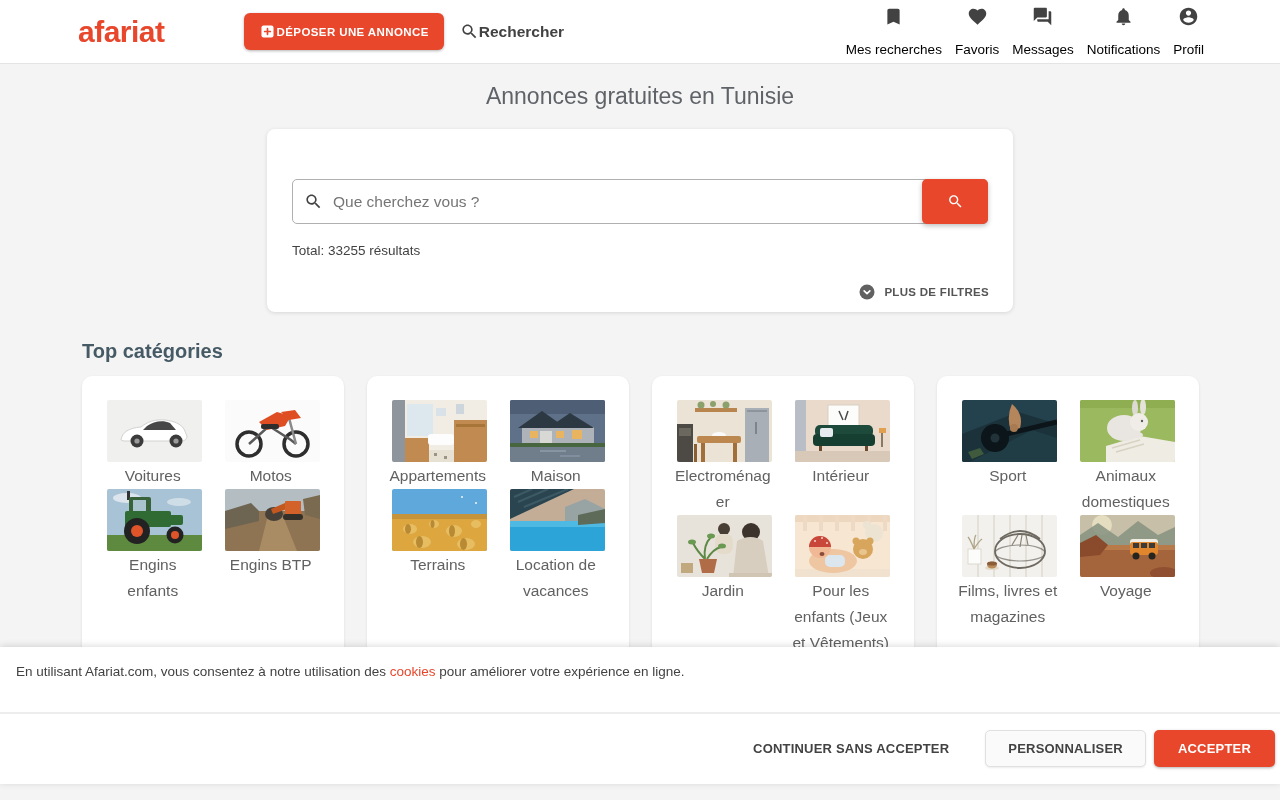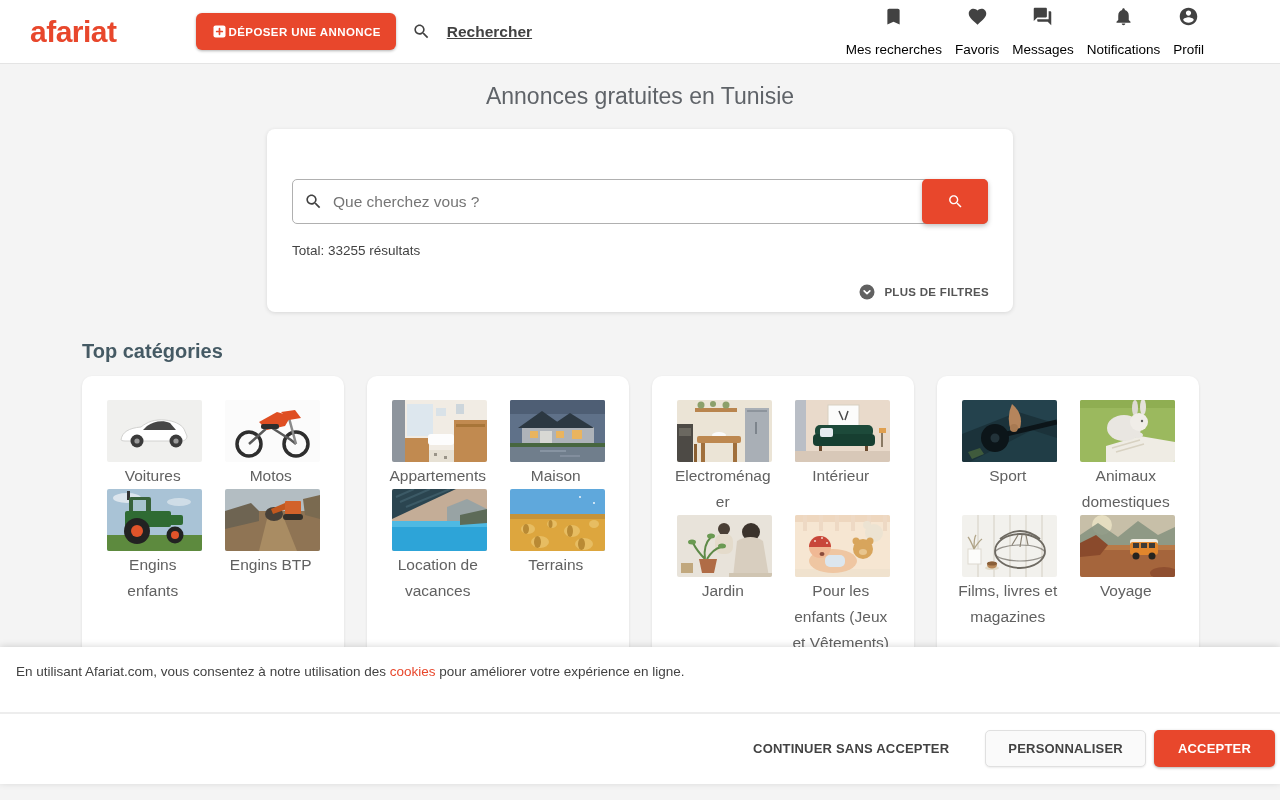--- a/index.html
+++ b/index.html
@@ -7,38 +7,38 @@
   html,body { margin:0; padding:0; }
   body {
     width:1280px; height:800px; overflow:hidden;
     background:#f4f4f4;
     font-family:"Liberation Sans", sans-serif;
     color:#424242;
   }
   
   .navbar {
     height:64px; background:#fff; border-bottom:1px solid #e4e4e4;
-    display:flex; align-items:center; padding-left:30px;
+    display:flex; align-items:center; padding-left:78px;
   }
   .logo {
     font-size:30px; font-weight:800; color:#e8472c; letter-spacing:-0.5px;
     cursor:pointer; margin-right:47px; line-height:64px;
   }
   .deposit-btn {
     display:inline-flex; align-items:center; gap:1px;
     background:#e8472c; color:#fff; border:none; cursor:pointer;
     height:37px; padding:0 15px; border-radius:6px;
     font-family:"Liberation Sans", sans-serif;
     font-size:11.5px; font-weight:bold; letter-spacing:.4px;
     box-shadow:0 1px 3px rgba(0,0,0,.3);
     margin-left:32px;
   }
   .nav-search {
-    display:flex; align-items:center; gap:16px; margin-left:16px;
-    font-size:15.5px; font-weight:bold; color:#424242; cursor:pointer;text-decoration:underline;
+    display:flex; align-items:center; gap:0; margin-left:16px;
+    font-size:15.5px; font-weight:bold; color:#424242; cursor:pointer;
   }
   .nav-spacer { flex:1; }
   .nav-items { display:flex; gap:13px; padding-right:76px; }
   .nav-item {
     display:flex; flex-direction:column; align-items:center; gap:15px;
     cursor:pointer; color:#000000;
   }
   .nav-item .lbl { font-size:13.5px; white-space:nowrap; }
   .icon24 { width:21px; height:21px; fill:#424242; }
   
@@ -301,32 +301,20 @@
             <rect x="20" y="31" width="8" height="7" fill="#e9b45f"></rect>
             <rect x="46" y="31" width="8" height="7" fill="#e9b45f"></rect>
             <rect x="62" y="30" width="10" height="9" fill="#e9b45f"></rect>
             <rect x="30" y="31" width="12" height="12" fill="#d8d8d4"></rect>
             <rect y="43" width="95" height="4" fill="#47663f"></rect>
             <rect y="47" width="95" height="15" fill="#707e8c"></rect>
             <rect x="30" y="50" width="26" height="2" fill="#8d9aa8" opacity=".8"></rect>
             <rect x="50" y="55" width="20" height="2" fill="#8d9aa8" opacity=".6"></rect>
           </svg>
           <div class="tile-label">Maison</div>
-        </div>
-        <div class="tile">
-          <svg class="thumb" viewBox="0 0 95 62">
-            <rect width="95" height="62" fill="#c4ad97"></rect>
-            <path d="M55 18 L75 10 L95 20 V34 H55z" fill="#8da0a8" opacity=".8"></path>
-            <rect y="32" width="95" height="30" fill="#2da4d8"></rect>
-            <path d="M0 32 h95 v6 H0z" fill="#5cc2e8" opacity=".7"></path>
-            <path d="M68 26 L95 20 V34 L68 36z" fill="#5d6b58"></path>
-            <path d="M0 0 L64 0 L0 30 z" fill="#2b4550"></path>
-            <path d="M4 8 L22 0 M8 13 L38 0 M14 18 L58 0" stroke="#3c5a66" stroke-width="2"></path>
-          </svg>
-          <div class="tile-label">Location de vacances</div>
         </div>
         <div class="tile">
           <svg class="thumb" viewBox="0 0 95 62">
             <rect width="95" height="62" fill="#5fa8dc"></rect>
             <circle cx="70" cy="8" r=".9" fill="#fff"></circle>
               <circle cx="84" cy="14" r=".9" fill="#fff"></circle>
             <rect y="25" width="95" height="37" fill="#dda63e"></rect>
             <rect y="25" width="95" height="5" fill="#c5933a"></rect>
             <ellipse cx="18" cy="40" rx="7" ry="5" fill="#e7bd62"></ellipse>
               <ellipse cx="16" cy="40" rx="3" ry="5" fill="#b98a34"></ellipse>
@@ -334,20 +322,32 @@
               <ellipse cx="40.5" cy="35" rx="2" ry="4" fill="#b98a34"></ellipse>
             <ellipse cx="62" cy="42" rx="8" ry="6" fill="#e7bd62"></ellipse>
               <ellipse cx="60" cy="42" rx="3" ry="6" fill="#b98a34"></ellipse>
             <ellipse cx="84" cy="35" rx="5" ry="4" fill="#e7bd62"></ellipse>
             <ellipse cx="30" cy="53" rx="9" ry="6" fill="#e7bd62"></ellipse>
               <ellipse cx="27.5" cy="53" rx="3.5" ry="6" fill="#b98a34"></ellipse>
             <ellipse cx="74" cy="55" rx="9" ry="6" fill="#e7bd62"></ellipse>
               <ellipse cx="71.5" cy="55" rx="3.5" ry="6" fill="#b98a34"></ellipse>
           </svg>
           <div class="tile-label">Terrains</div>
+        </div>
+        <div class="tile">
+          <svg class="thumb" viewBox="0 0 95 62">
+            <rect width="95" height="62" fill="#c4ad97"></rect>
+            <path d="M55 18 L75 10 L95 20 V34 H55z" fill="#8da0a8" opacity=".8"></path>
+            <rect y="32" width="95" height="30" fill="#2da4d8"></rect>
+            <path d="M0 32 h95 v6 H0z" fill="#5cc2e8" opacity=".7"></path>
+            <path d="M68 26 L95 20 V34 L68 36z" fill="#5d6b58"></path>
+            <path d="M0 0 L64 0 L0 30 z" fill="#2b4550"></path>
+            <path d="M4 8 L22 0 M8 13 L38 0 M14 18 L58 0" stroke="#3c5a66" stroke-width="2"></path>
+          </svg>
+          <div class="tile-label">Location de vacances</div>
         </div>
       </div>
 
       <div class="cat-card">
         <div class="tile">
           <svg class="thumb" viewBox="0 0 95 62">
             <rect width="95" height="62" fill="#ebe4d6"></rect>
             <rect x="68" y="8" width="24" height="54" fill="#a9afb6"></rect>
             <rect x="70" y="10" width="20" height="2" fill="#8d949c"></rect>
             <rect x="78" y="22" width="2" height="12" fill="#7d848c"></rect>

